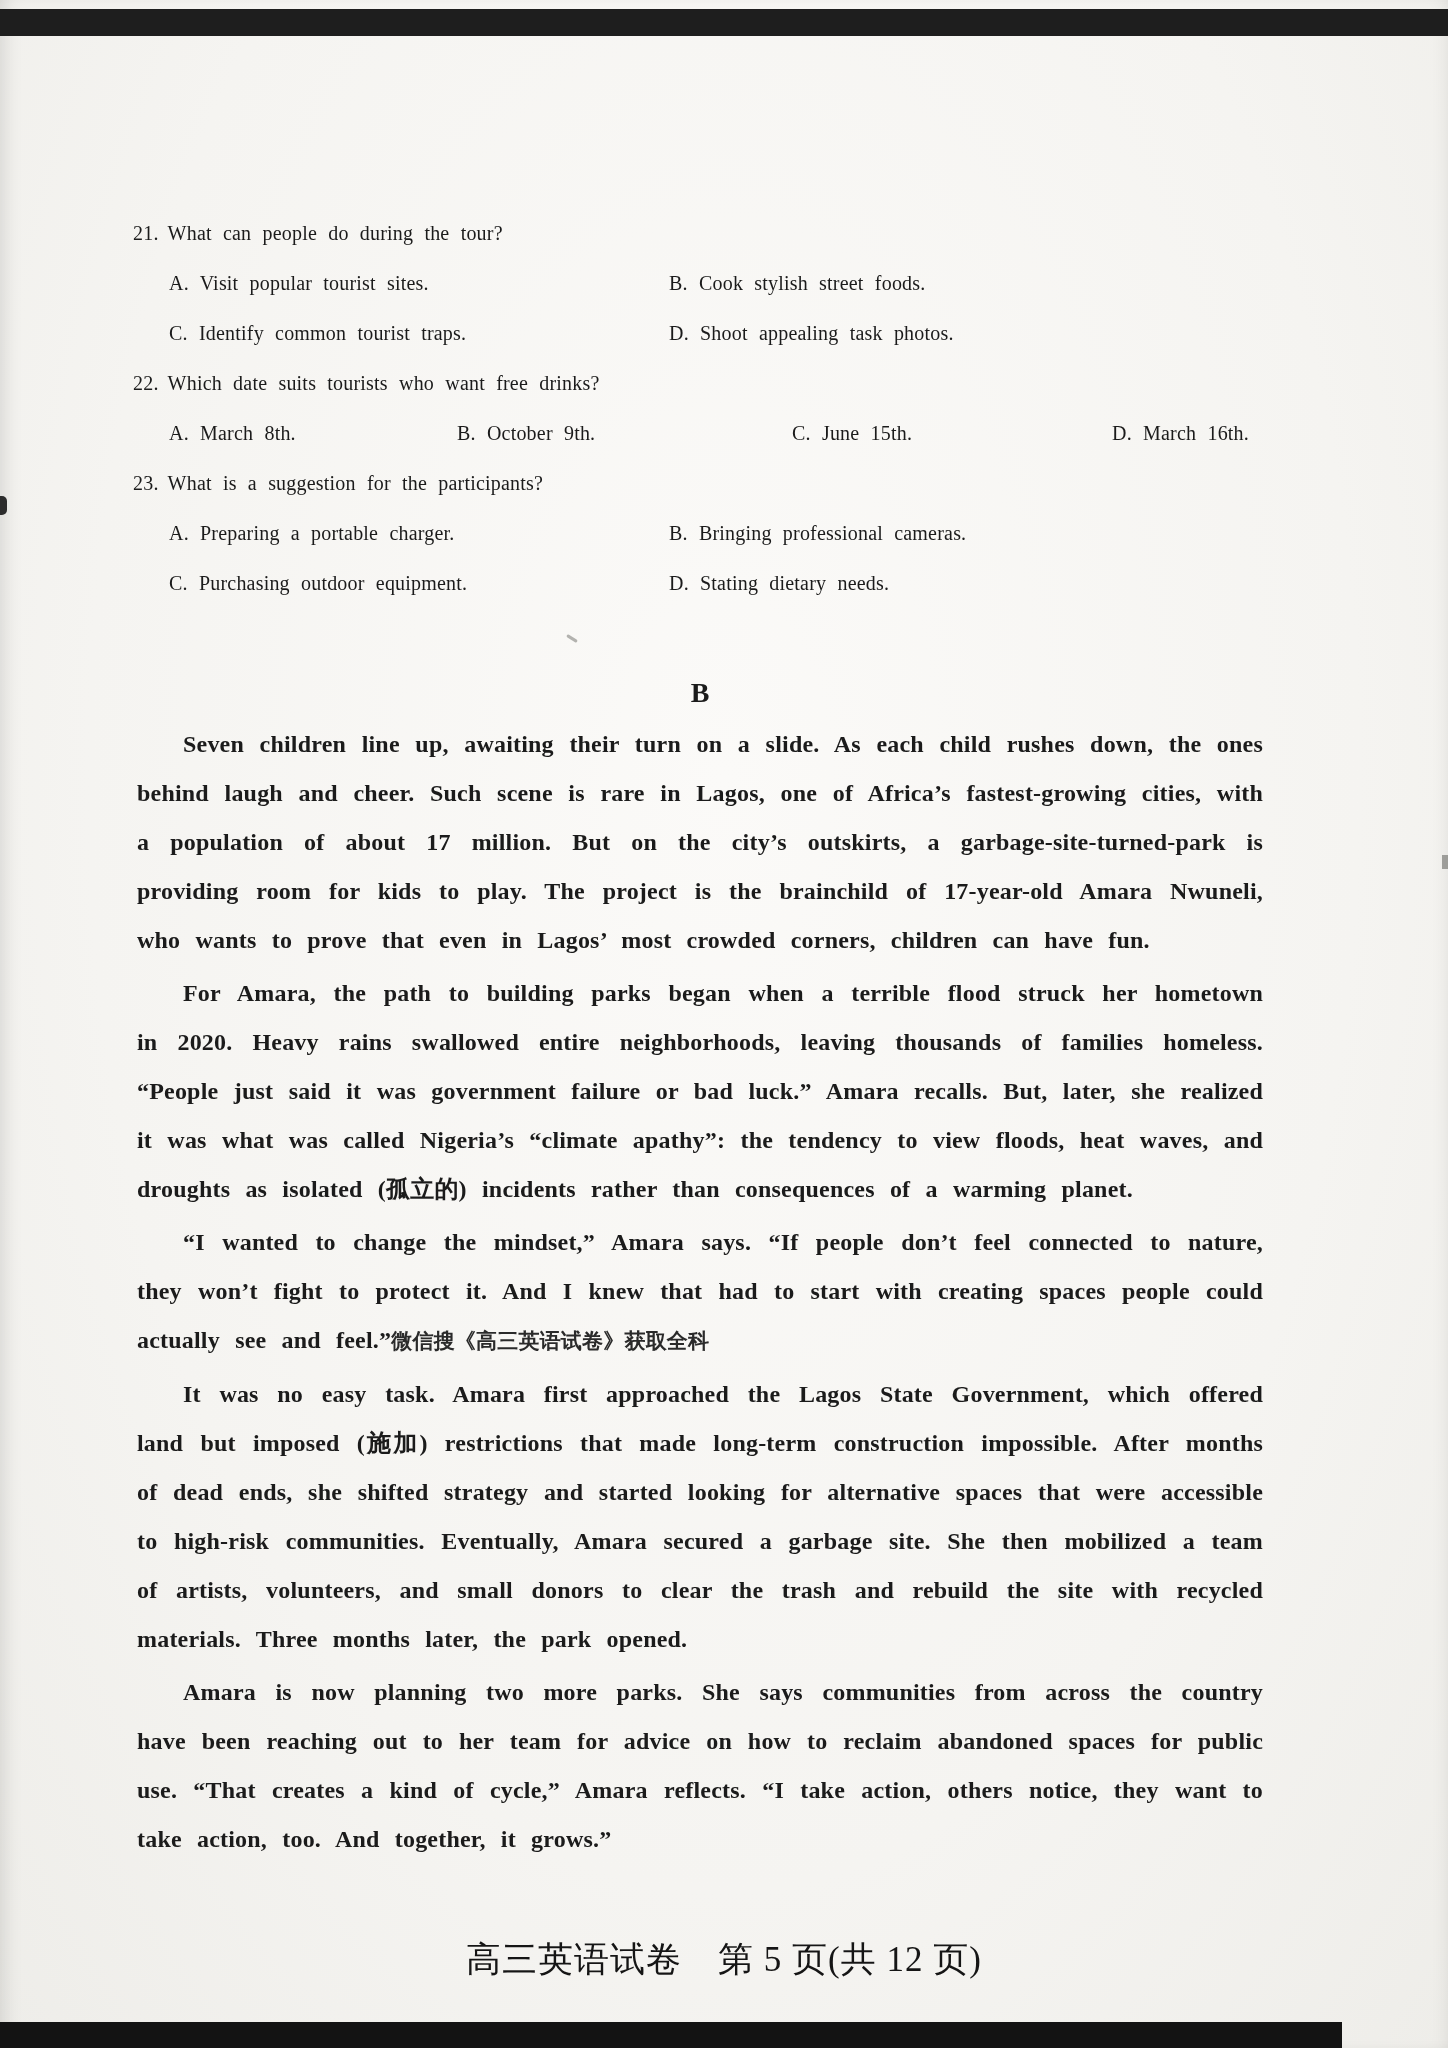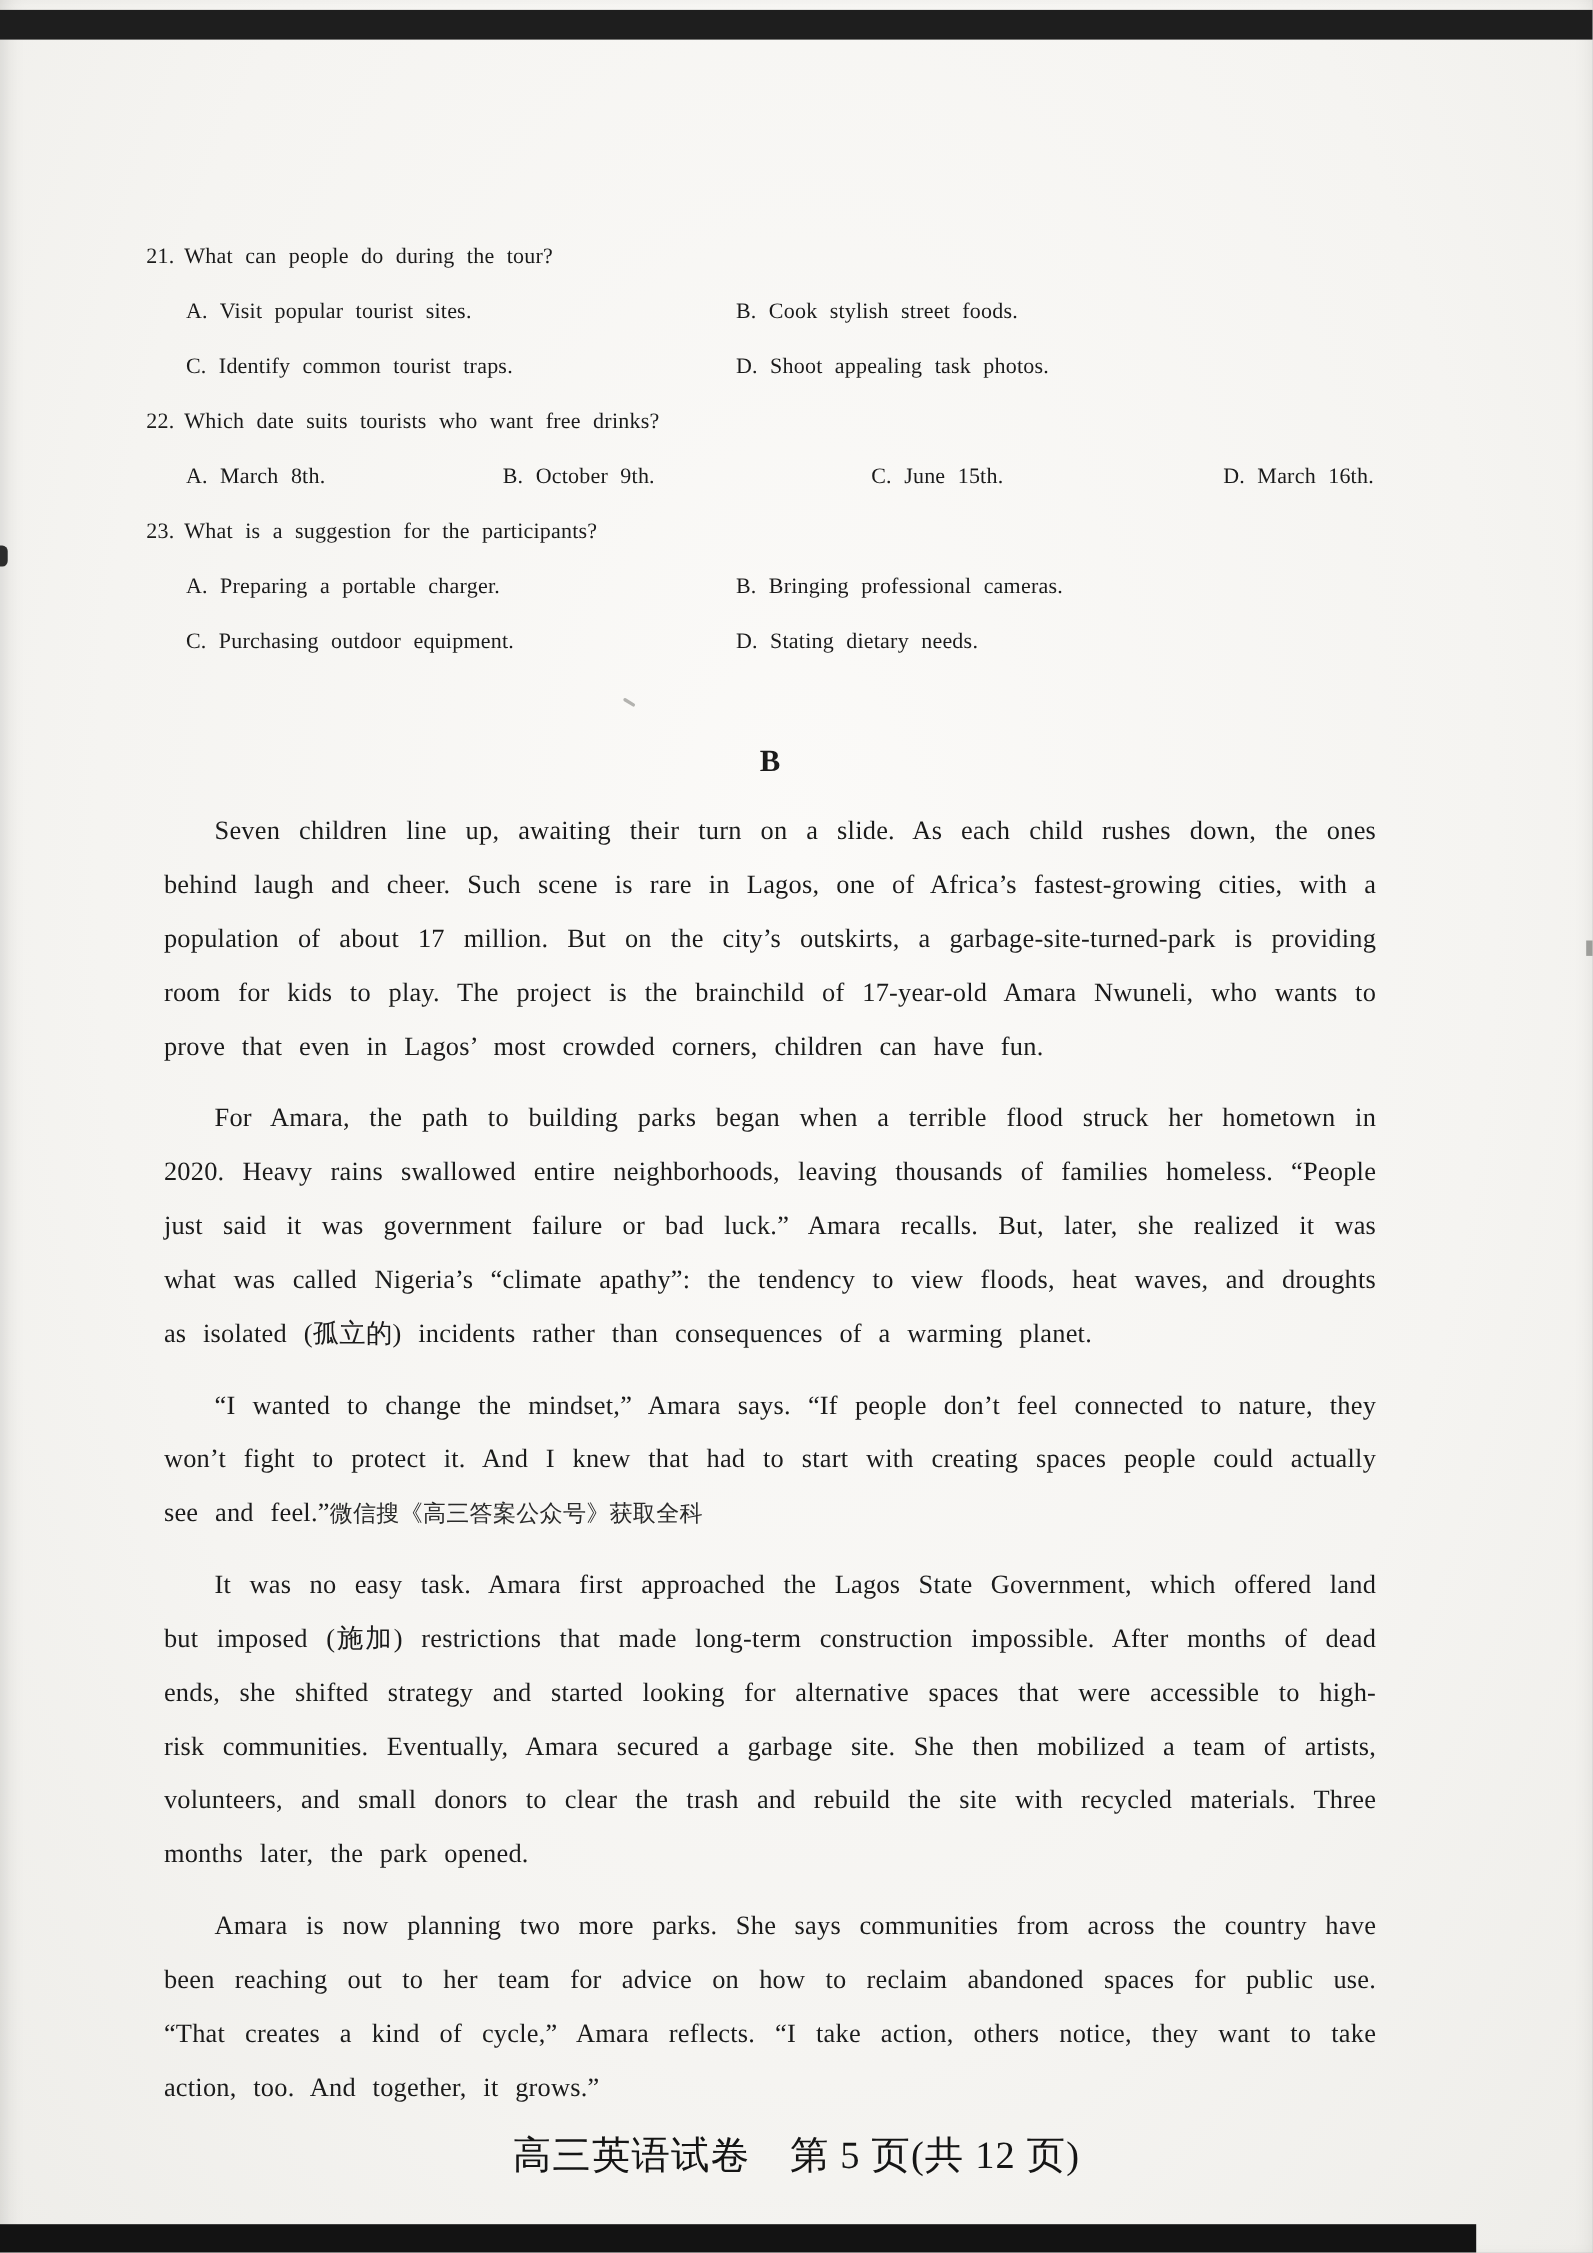--- a/index.html
+++ b/index.html
@@ -36,21 +36,21 @@
     position:absolute; top:668px; left:133px; width:1134px;
     text-align:center; font-size:28px; font-weight:bold; height:50px; line-height:50px;
   }
 
   
   .passage {
     position:absolute; top:716px; left:133px; width:1134px;
     font-size:24px; line-height:49px; text-align:justify;
     word-spacing:9px; letter-spacing:.2px;
   }
-  .passage p { margin:16px; text-indent:46px; }
+  .passage p { margin:4px; text-indent:46px;font-weight:bold; }
   .watermark { font-size:21px; word-spacing:2px; color:#2a2a2a; }
 
   
   .page-footer {
     position:absolute; top:1936px; left:0; width:1448px;
     text-align:center; font-size:35px; color:#151515; letter-spacing:1px;
   }
 </style>
 </head>
 <body>
@@ -99,20 +99,20 @@
       <span class="opt">D. Stating dietary needs.</span>
     </div>
 
   </div>
 
   <div class="section-header">B</div>
 
   <div class="passage">
     <p><span>Seven children line up, awaiting their turn on a slide. As each child rushes down, the ones behind laugh and cheer. Such scene is rare in Lagos, one of Africa’s fastest-growing cities, with a population of about 17 million. But on the city’s outskirts, a garbage-site-turned-park is providing room for kids to play. The project is the brainchild of 17-year-old Amara Nwuneli, who wants to prove that even in Lagos’ most crowded corners, children can have fun.</span></p>
     <p><span>For Amara, the path to building parks began when a terrible flood struck her hometown in 2020. Heavy rains swallowed entire neighborhoods, leaving thousands of families homeless. “People just said it was government failure or bad luck.” Amara recalls. But, later, she realized it was what was called Nigeria’s “climate apathy”: the tendency to view floods, heat waves, and droughts as isolated (孤立的) incidents rather than consequences of a warming planet.</span></p>
-    <p><span>“I wanted to change the mindset,” Amara says. “If people don’t feel connected to nature, they won’t fight to protect it. And I knew that had to start with creating spaces people could actually see and feel.”</span><span class="watermark">微信搜《高三答案公众号》获取全科</span></p>
+    <p><span>“I wanted to change the mindset,” Amara says. “If people don’t feel connected to nature, they won’t fight to protect it. And I knew that had to start with creating spaces people could actually see and feel.”</span><span class="watermark">微信搜《高三英语试卷》获取全科</span></p>
     <p><span>It was no easy task. Amara first approached the Lagos State Government, which offered land but imposed (施加) restrictions that made long-term construction impossible. After months of dead ends, she shifted strategy and started looking for alternative spaces that were accessible to high-risk communities. Eventually, Amara secured a garbage site. She then mobilized a team of artists, volunteers, and small donors to clear the trash and rebuild the site with recycled materials. Three months later, the park opened.</span></p>
     <p><span>Amara is now planning two more parks. She says communities from across the country have been reaching out to her team for advice on how to reclaim abandoned spaces for public use. “That creates a kind of cycle,” Amara reflects. “I take action, others notice, they want to take action, too. And together, it grows.”</span></p>
   </div>
 
   <div class="page-footer">高三英语试卷　第 5 页(共 12 页)</div>
 
 </div>
 
 </body></html>

